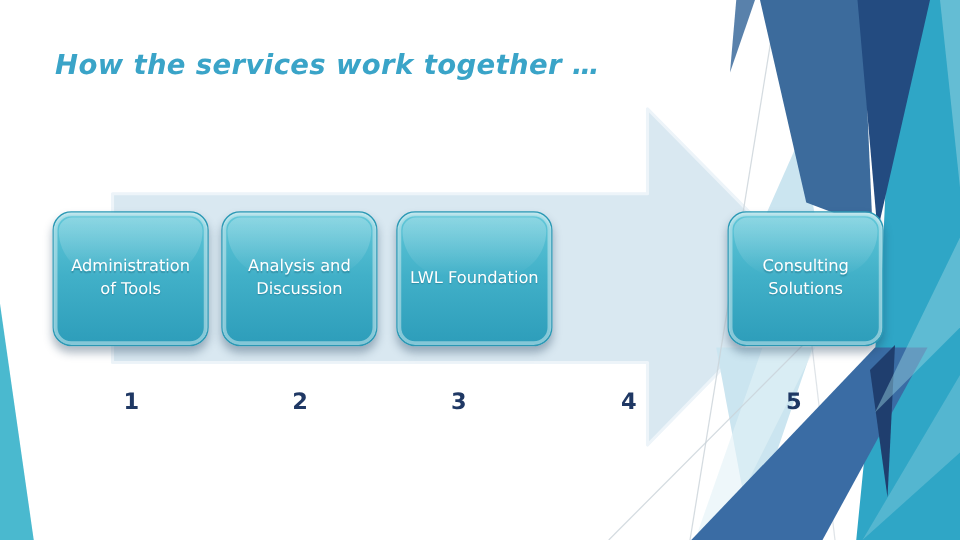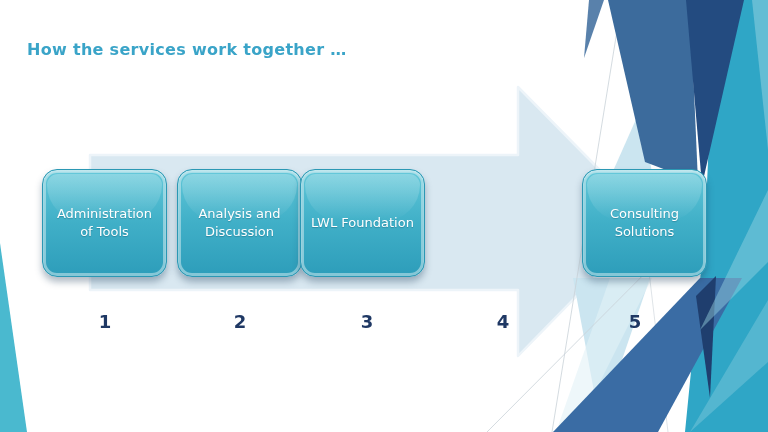--- a/index.html
+++ b/index.html
@@ -21,22 +21,22 @@
   .p-navy        { fill: var(--decor-navy); }
   .p-navy-dark   { fill: var(--decor-navy-dark); }
   .p-teal        { fill: var(--decor-teal); }
   .p-teal-light  { fill: var(--decor-teal-light); }
   .p-band        { fill: var(--decor-band-blue); }
   .p-left        { fill: var(--decor-left-wedge); }
   .hairline      { stroke: var(--hairline); stroke-width: 1; fill: none; }
   .arrow-shape   { fill: var(--arrow-fill); stroke: var(--arrow-edge); stroke-width: 2.5; stroke-linejoin: round; }
 
   .title {
-    position: absolute; left: 27px; top: 40px;
-    font-size: 16px; font-weight: bold; 
+    position: absolute; left: 44px; top: 40px;
+    font-size: 22px; font-weight: bold; font-style: italic;
     color: var(--title-color); letter-spacing: 0.3px;
     white-space: nowrap;
   }
 
   .step-box {
     position: absolute; top: 169px; width: 125px; height: 108px;
     border-radius: 15px;
     border: 1px solid #2B98B4;
     background: linear-gradient(180deg, var(--box-face-top) 0%, var(--box-face-mid) 48%, var(--box-face-bottom) 100%);
     box-shadow:
@@ -95,21 +95,21 @@
   </svg>
 
   <div class="title">How the services work together …</div>
 
   <div class="step-box" style="left:42px">
     <span class="label">Administration of Tools</span>
   </div>
   <div class="step-box" style="left:177px">
     <span class="label">Analysis and Discussion</span>
   </div>
-  <div class="step-box" style="left:300px">
+  <div class="step-box" style="left:317px">
     <span class="label">LWL Foundation</span>
   </div>
   <div class="step-box" style="left:582px">
     <span class="label">Consulting Solutions</span>
   </div>
 
   <div class="step-number" style="left:75px">1</div>
   <div class="step-number" style="left:210px">2</div>
   <div class="step-number" style="left:337px">3</div>
   <div class="step-number" style="left:473px">4</div>

